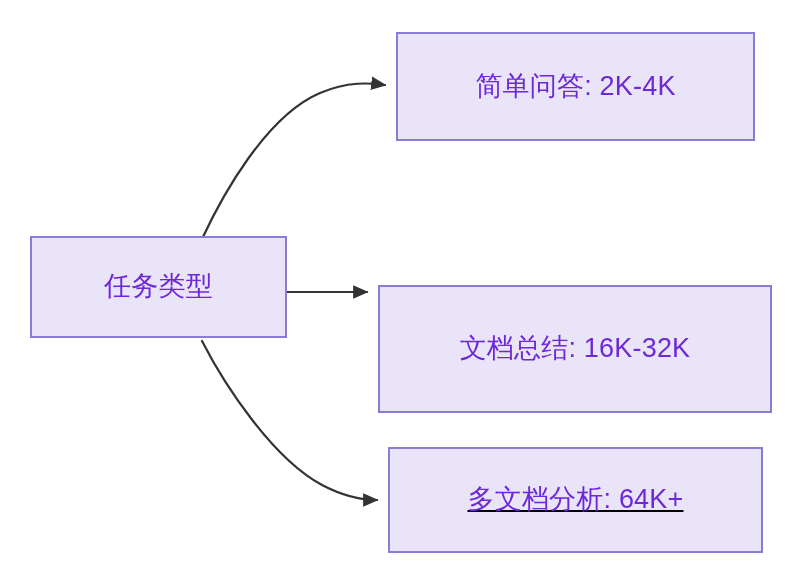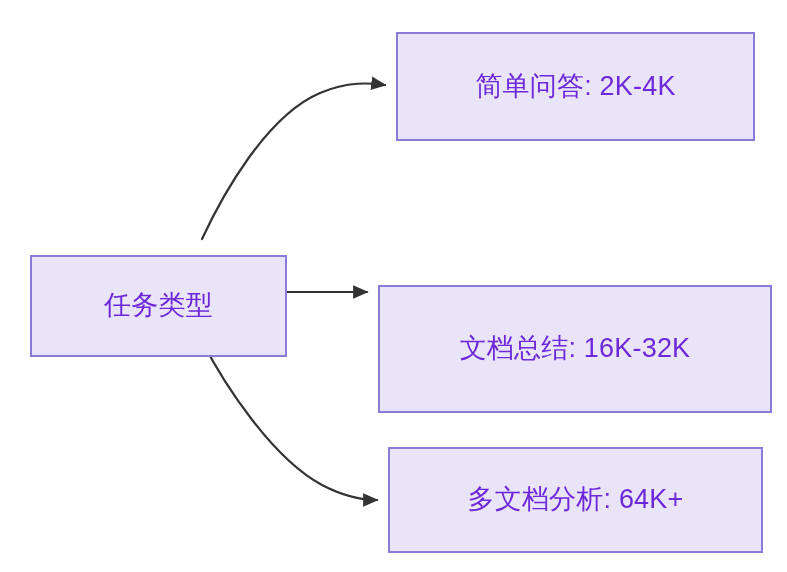--- a/index.html
+++ b/index.html
@@ -47,21 +47,21 @@
   }
   .node-label {
     color: #6d28d9;
     font-size: 27px;
     line-height: 1.25;
     white-space: nowrap;
     letter-spacing: 0.2px;
   }
   #node-source {
     left: 30px;
-    top: 255px;
+    top: 236px;
     width: 257px;
     height: 102px;
   }
   #node-target-0 {
     left: 396px;
     top: 32px;
     width: 359px;
     height: 109px;
   }
   #node-target-1 {
@@ -69,20 +69,21 @@
     top: 239px;
     width: 394px;
     height: 128px;
     margin-top: 46px;
   }
   #node-target-2 {
     left: 388px;
     top: 447px;
     width: 375px;
     height: 106px;
+    text-decoration: underline;
   }
 </style>
 </head>
 <body>
 
 <div id="diagram-canvas">
 
   <svg class="edge-layer" viewBox="0 0 787 572" width="787" height="572" xmlns="http://www.w3.org/2000/svg">
     <defs>
       <marker id="arrowhead" viewBox="0 0 10 10" refX="9" refY="5" markerWidth="7" markerHeight="7" orient="auto-start-reverse" markerUnits="strokeWidth">

